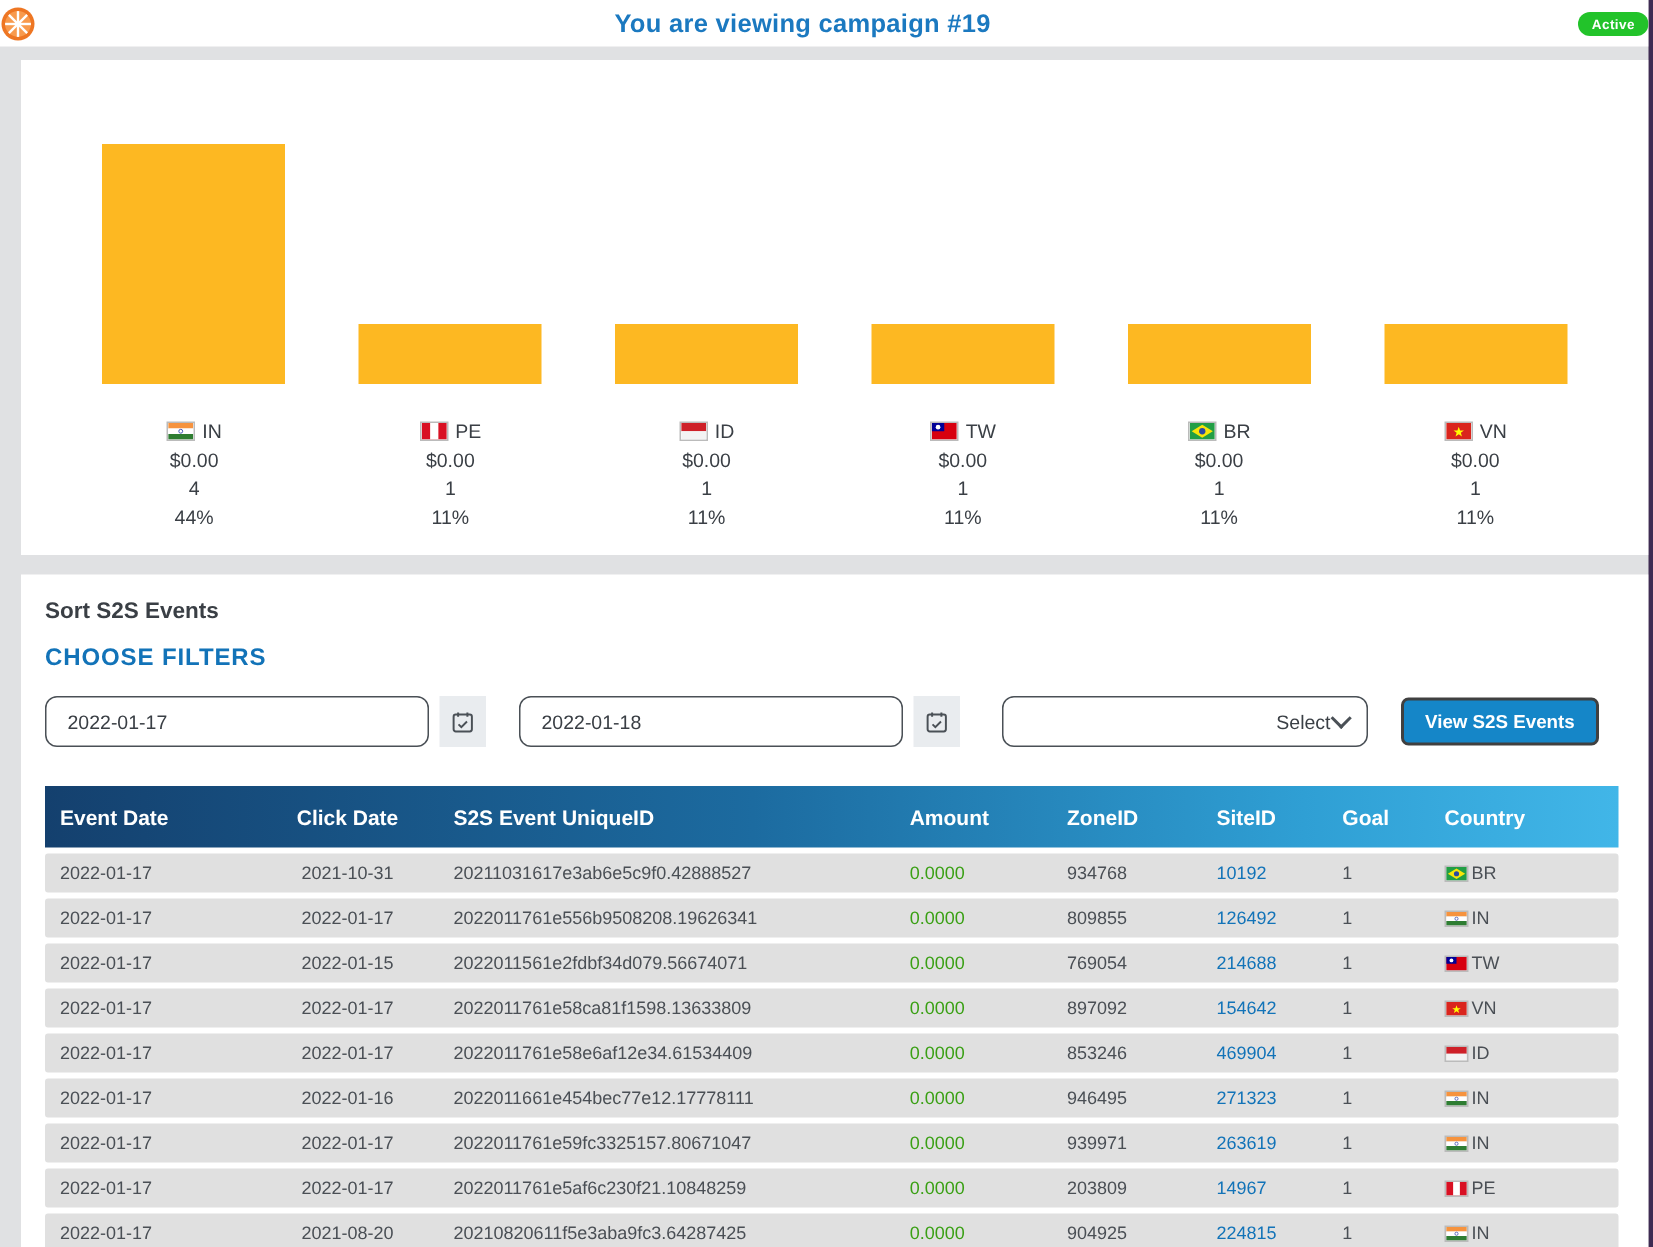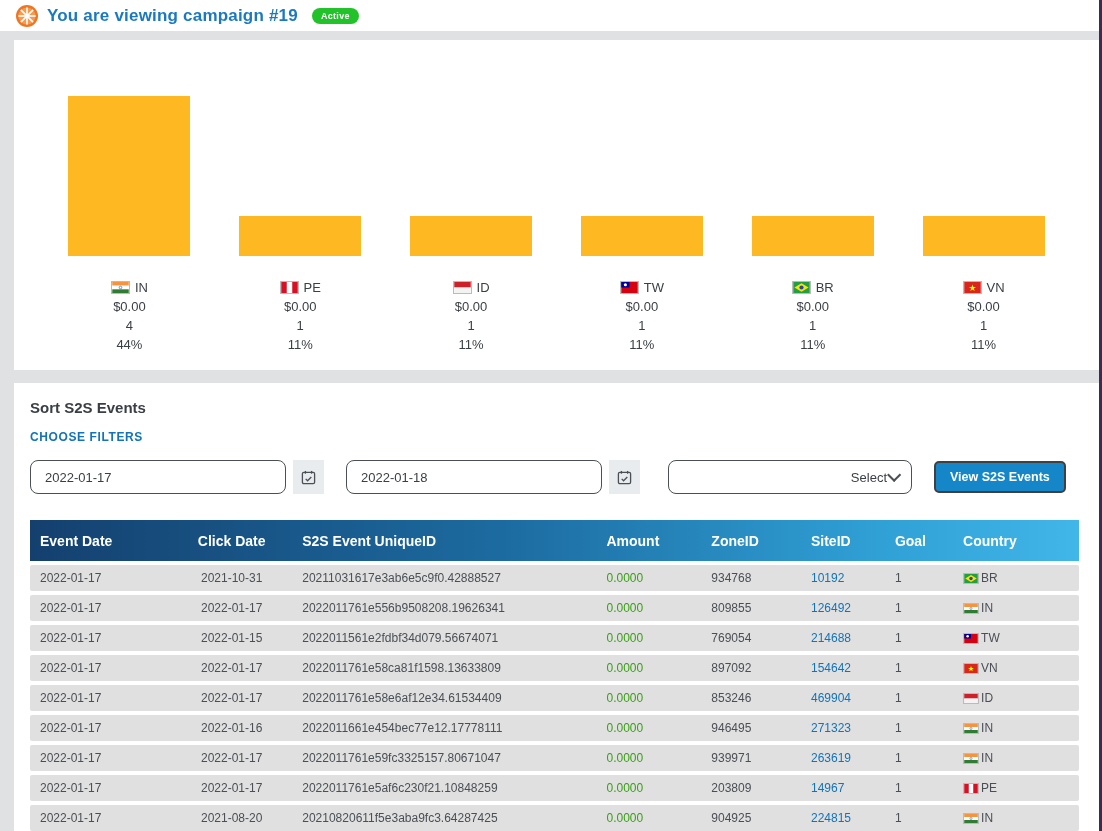--- a/index.html
+++ b/index.html
@@ -9,21 +9,22 @@
     background:#e0e1e3;
     border-right:3px solid #3e2b52;
     border-bottom:4px solid #3e2b52;
     min-height:827px;
     overflow:hidden;
   }
   
   .topbar {
     background:#ffffff; height:31px;
     display:flex; align-items:center; gap:8px;
-    padding:0 15px;
+    padding:0 0;
+    justify-content:space-between;
   }
   .logo { width:24px; height:24px; display:inline-flex; }
   .page-title { color:#1b79c0; font-size:17px; font-weight:700; letter-spacing:.2px; }
   .badge {
     background:#22c32a; color:#fff; font-size:9px; font-weight:700;
     padding:3px 9px; border-radius:9px; margin-left:6px; letter-spacing:.3px;
   }
   
   .card { background:#ffffff; border-radius:0; margin-left:14px; }
   .chart-card { margin-top:9px; padding:28px 30px 16px 30px; }
@@ -32,21 +33,21 @@
   .chart { display:flex; }
   .chart-col { flex:1 1 0; display:flex; flex-direction:column; align-items:center; }
   .bar-area { height:188px; width:100%; display:flex; align-items:flex-end; justify-content:center; }
   .bar { width:122px; background:#fdb822; }
   .chart-labels { margin-top:22px; text-align:center; font-size:13px; color:#3a3f45; line-height:19px; }
   .chart-country { display:flex; align-items:center; gap:5px; justify-content:center; }
   .flag { display:inline-flex; line-height:0; }
   .flag svg { width:19px; height:13px; border:0.5px solid #bbb; }
   
   .section-title { font-size:15px; font-weight:700; color:#3a3f45; margin-bottom:14px; }
-  .choose-filters { font-size:12px; font-weight:700; color:#1273b8; letter-spacing:.6px; margin-bottom:16px; }
+  .choose-filters { font-size:16px; font-weight:700; color:#1273b8; letter-spacing:.6px; margin-bottom:16px; }
   .filters-row { display:flex; align-items:center; gap:22px; margin-bottom:26px; }
   .date-group { display:flex; align-items:stretch; }
   .date-group input {
     width:256px; height:34px; border:1px solid #4a5056; border-radius:8px;
     padding:0 14px; font-size:13px; color:#3a3f45; outline:none;
     font-family:"Liberation Sans", sans-serif; background:#fff;
   }
   .addon {
     width:31px; height:34px; margin-left:7px; background:#e9ecef;
     display:flex; align-items:center; justify-content:center; cursor:pointer;

